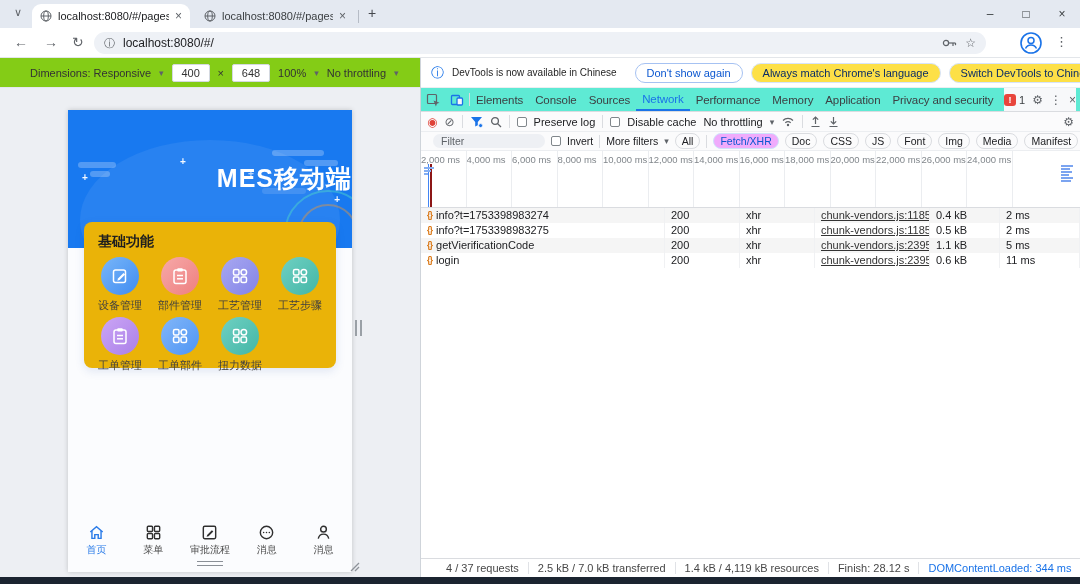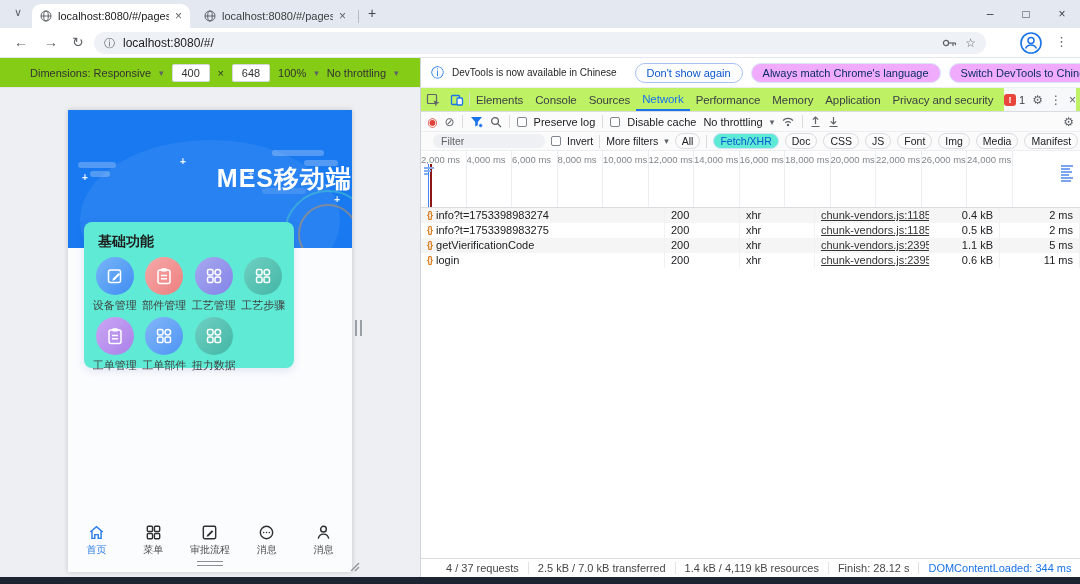--- a/index.html
+++ b/index.html
@@ -40,21 +40,21 @@
   .emu { position:absolute; left:0; top:88px; width:420px; height:489px; background:#edeff3; }
   .phone { position:absolute; left:68px; top:22px; width:284px; height:462px; background:#fbfcfe; box-shadow:0 0 5px rgba(0,0,0,.18); overflow:hidden; }
   .apphdr { position:relative; width:100%; height:138px; background:#1879f0; overflow:hidden; }
   .apphdr::before { content:""; position:absolute; left:50%; top:30px; width:260px; height:160px; margin-left:-130px; border-radius:50%; background:rgba(255,255,255,.07); }
   .app-title { position:relative; z-index:2; text-align:right; margin-top:52px; color:#ffffff; font-size:25px; font-weight:bold; letter-spacing:1px; }
   .dec-cloud { position:absolute; background:rgba(255,255,255,.25); border-radius:6px; height:6px; }
   .dec-plus { position:absolute; color:rgba(255,255,255,.95); font-size:10px; font-weight:bold; }
   .dec-rings { position:absolute; right:-20px; bottom:-30px; width:88px; height:88px; border:2px solid rgba(80,220,200,.45); border-radius:50%; }
   .dec-rings::after { content:""; position:absolute; inset:12px; border:2px solid rgba(230,150,60,.45); border-radius:50%; }
 
-  .card { position:absolute; left:16px; top:112px; width:210px; height:146px; background:#5eead4; border-radius:8px; box-shadow:0 3px 10px rgba(40,80,160,.13); z-index:3; }
+  .card { position:absolute; left:16px; top:112px; width:252px; height:146px; background:#eab308; border-radius:8px; box-shadow:0 3px 10px rgba(40,80,160,.13); z-index:3; }
   .card h3 { font-size:14px; color:#1f1f1f; margin:11px 0 2px 14px; }
   .appgrid { display:grid; grid-template-columns:repeat(4,1fr); row-gap:4px; padding:4px 6px; }
   .gitem { text-align:center; cursor:pointer; }
   .gicon { width:38px; height:38px; border-radius:50%; margin:0 auto; display:flex; align-items:center; justify-content:center; }
   .gitem .glabel { display:block; font-size:11px; color:#3f3f3f; margin-top:3px; white-space:nowrap; }
   .g1 { background:linear-gradient(135deg,#79b6f8,#3f8cf2); }
   .g2 { background:linear-gradient(135deg,#f6a9a9,#ee7f7f); }
   .g3 { background:linear-gradient(135deg,#a8a8f0,#8383e8); }
   .g4 { background:linear-gradient(135deg,#6fd0c2,#43b6a6); }
   .g5 { background:linear-gradient(135deg,#cba6f5,#aa80e8); }
@@ -70,23 +70,23 @@
   .side-grip { position:absolute; left:355px; top:232px; width:7px; height:16px; border-left:2px solid #9aa0a6; border-right:2px solid #9aa0a6; }
   .corner-grip { position:absolute; left:348px; top:472px; }
 
   
   .devtools { position:absolute; left:420px; top:58px; width:660px; height:519px; background:#fff; border-left:1px solid #cfd4da; display:flex; flex-direction:column; overflow:hidden; }
   .dt-banner { height:30px; flex:none; display:flex; align-items:center; gap:8px; padding:0 10px; border-bottom:1px solid #eceef1; white-space:nowrap; }
   .dt-banner .info-i { color:#1a73e8; font-size:13px; }
   .dt-banner .btext { font-size:10px; color:#1f1f1f; margin-right:10px; }
   .pill { font-size:11px; border-radius:12px; padding:3px 11px; cursor:pointer; white-space:nowrap; }
   .pill.outline { color:#0b57d0; background:#fff; border:1px solid #a6c2f2; }
-  .pill.tonal { color:#0a2c66; background:#f0abfc; border:1px solid #d7e4fb; }
-
-  .dt-tabs { height:24px; flex:none; background:#bef264; border-bottom:1px solid #dadce0; display:flex; align-items:stretch; position:relative; padding-right:96px; overflow:hidden; }
+  .pill.tonal { color:#0a2c66; background:#fde047; border:1px solid #d7e4fb; }
+
+  .dt-tabs { height:24px; flex:none; background:#5eead4; border-bottom:1px solid #dadce0; display:flex; align-items:stretch; position:relative; padding-right:96px; overflow:hidden; }
   .dt-tabs .ticon { display:flex; align-items:center; padding:0 5px; cursor:pointer; }
   .dt-tab { display:flex; align-items:center; padding:0 6px; font-size:11.5px; color:#3c4043; cursor:pointer; white-space:nowrap; letter-spacing:-.1px; }
   .dt-tab.active { color:#1a73e8; border-bottom:2px solid #1a73e8; }
   .dt-tabs .more { font-size:12px; color:#5f6368; }
   .dt-tabs-right { position:absolute; right:4px; top:0; height:24px; display:flex; align-items:center; gap:7px; background:#f7f8fa; }
   .issues-badge { display:flex; align-items:center; gap:3px; cursor:pointer; }
   .issues-badge .bang { width:12px; height:12px; background:#e8453c; color:#fff; border-radius:3px; font-size:9px; font-weight:bold; display:flex; align-items:center; justify-content:center; }
   .issues-badge .cnt { font-size:11px; color:#3c4043; }
   .dt-gear,.dt-menu,.dt-close { font-size:12px; color:#5f6368; cursor:pointer; }
 
@@ -94,21 +94,21 @@
   .rec { color:#df4238; font-size:12px; line-height:1; cursor:pointer; }
   .clr { color:#5f6368; font-size:12px; line-height:1; cursor:pointer; }
   .vr { width:1px; height:13px; background:#dadce0; flex:none; }
   .cb { width:10px; height:10px; border:1px solid #80868b; border-radius:2px; background:#fff; flex:none; cursor:pointer; }
   .nt-gear { margin-left:auto; font-size:12px; color:#5f6368; cursor:pointer; }
 
   .dt-filter { height:19px; flex:none; display:flex; align-items:center; gap:6px; padding:0 6px; background:#fbfbfc; border-bottom:1px solid #eceef1; font-size:10.5px; color:#202124; white-space:nowrap; }
   .filter-input { width:112px; height:14px; background:#eef0f4; border:none; border-radius:7px; padding:0 8px; font-size:10.5px; font-family:inherit; color:#202124; }
   .filter-input::placeholder { color:#5f6368; }
   .chip { border:1px solid #dadce0; border-radius:9px; padding:1px 6px; font-size:10.5px; color:#202124; cursor:pointer; }
-  .chip.on { background:#5eead4; border-color:#cfe1fb; color:#0b57d0; }
+  .chip.on { background:#f0abfc; border-color:#cfe1fb; color:#0b57d0; }
 
   .dt-timeline { height:57px; flex:none; position:relative; border-bottom:1px solid #dadce0; display:flex; overflow:hidden; }
   .tl-cell { flex:0 0 45.5px; border-right:1px solid #ebedf0; font-size:9.5px; color:#80868b; text-align:right; padding:3px 6px 0 0; white-space:nowrap; overflow:hidden; }
   .tl-cell.last { flex:1; border-right:none; }
   .tl-blueline { position:absolute; left:7px; top:13px; bottom:0; width:1px; background:#4285f4; }
   .tl-redline { position:absolute; left:9px; top:13px; bottom:0; width:1.5px; background:#8c1616; }
   .tl-marks { position:absolute; left:3px; top:16px; }
   .tl-marks i { display:block; height:2px; margin-bottom:1px; background:#84aef2; }
   .tl-blob { position:absolute; right:7px; top:14px; }
   .tl-blob i { display:block; height:2px; margin-bottom:1px; background:#7ba4f0; }
@@ -116,21 +116,21 @@
   .dt-table { flex:none; font-size:11px; }
   .trow { display:grid; grid-template-columns:244px 75px 75px 115px 70px 1fr; align-items:center; }
   .thead { height:17px; background:#fbfbfc; border-bottom:1px solid #dadce0; color:#3c4043; }
   .thead > div { padding:0 6px; border-right:1px solid #e4e6e9; height:17px; line-height:17px; white-space:nowrap; overflow:hidden; }
   .tdata { height:15px; line-height:15px; color:#202124; cursor:pointer; }
   .tdata > div { padding:0 6px; border-right:1px solid #f0f1f3; height:15px; white-space:nowrap; overflow:hidden; }
   .tdata.odd { background:#f5f5f5; }
   .cell-name { display:flex; align-items:center; gap:4px; }
   .braces { color:#d9730d; font-weight:bold; font-size:9px; letter-spacing:-1px; }
   .cell-init { text-decoration:underline; color:#333; }
-  .num { text-align:right; }
+  .num { text-align:left; }
   .thead .num { text-align:right; }
 
   .dt-fill { flex:1; background:#fff; }
   .dt-status { height:19px; flex:none; border-top:1px solid #dadce0; display:flex; align-items:center; font-size:11px; color:#474747; white-space:nowrap; overflow:hidden;padding-left:16px; }
   .dt-status span { padding:0 9px; border-right:1px solid #e0e2e6; }
   .dt-status .blue { color:#1a73e8; border-right:1px solid #e0e2e6; }
   .dt-status .red { color:#d93025; border-right:none; }
 
   .taskbar-strip { position:absolute; left:0; top:577px; width:1080px; height:7px; background:#1b2430; }
   svg { display:inline-block; vertical-align:middle; }

